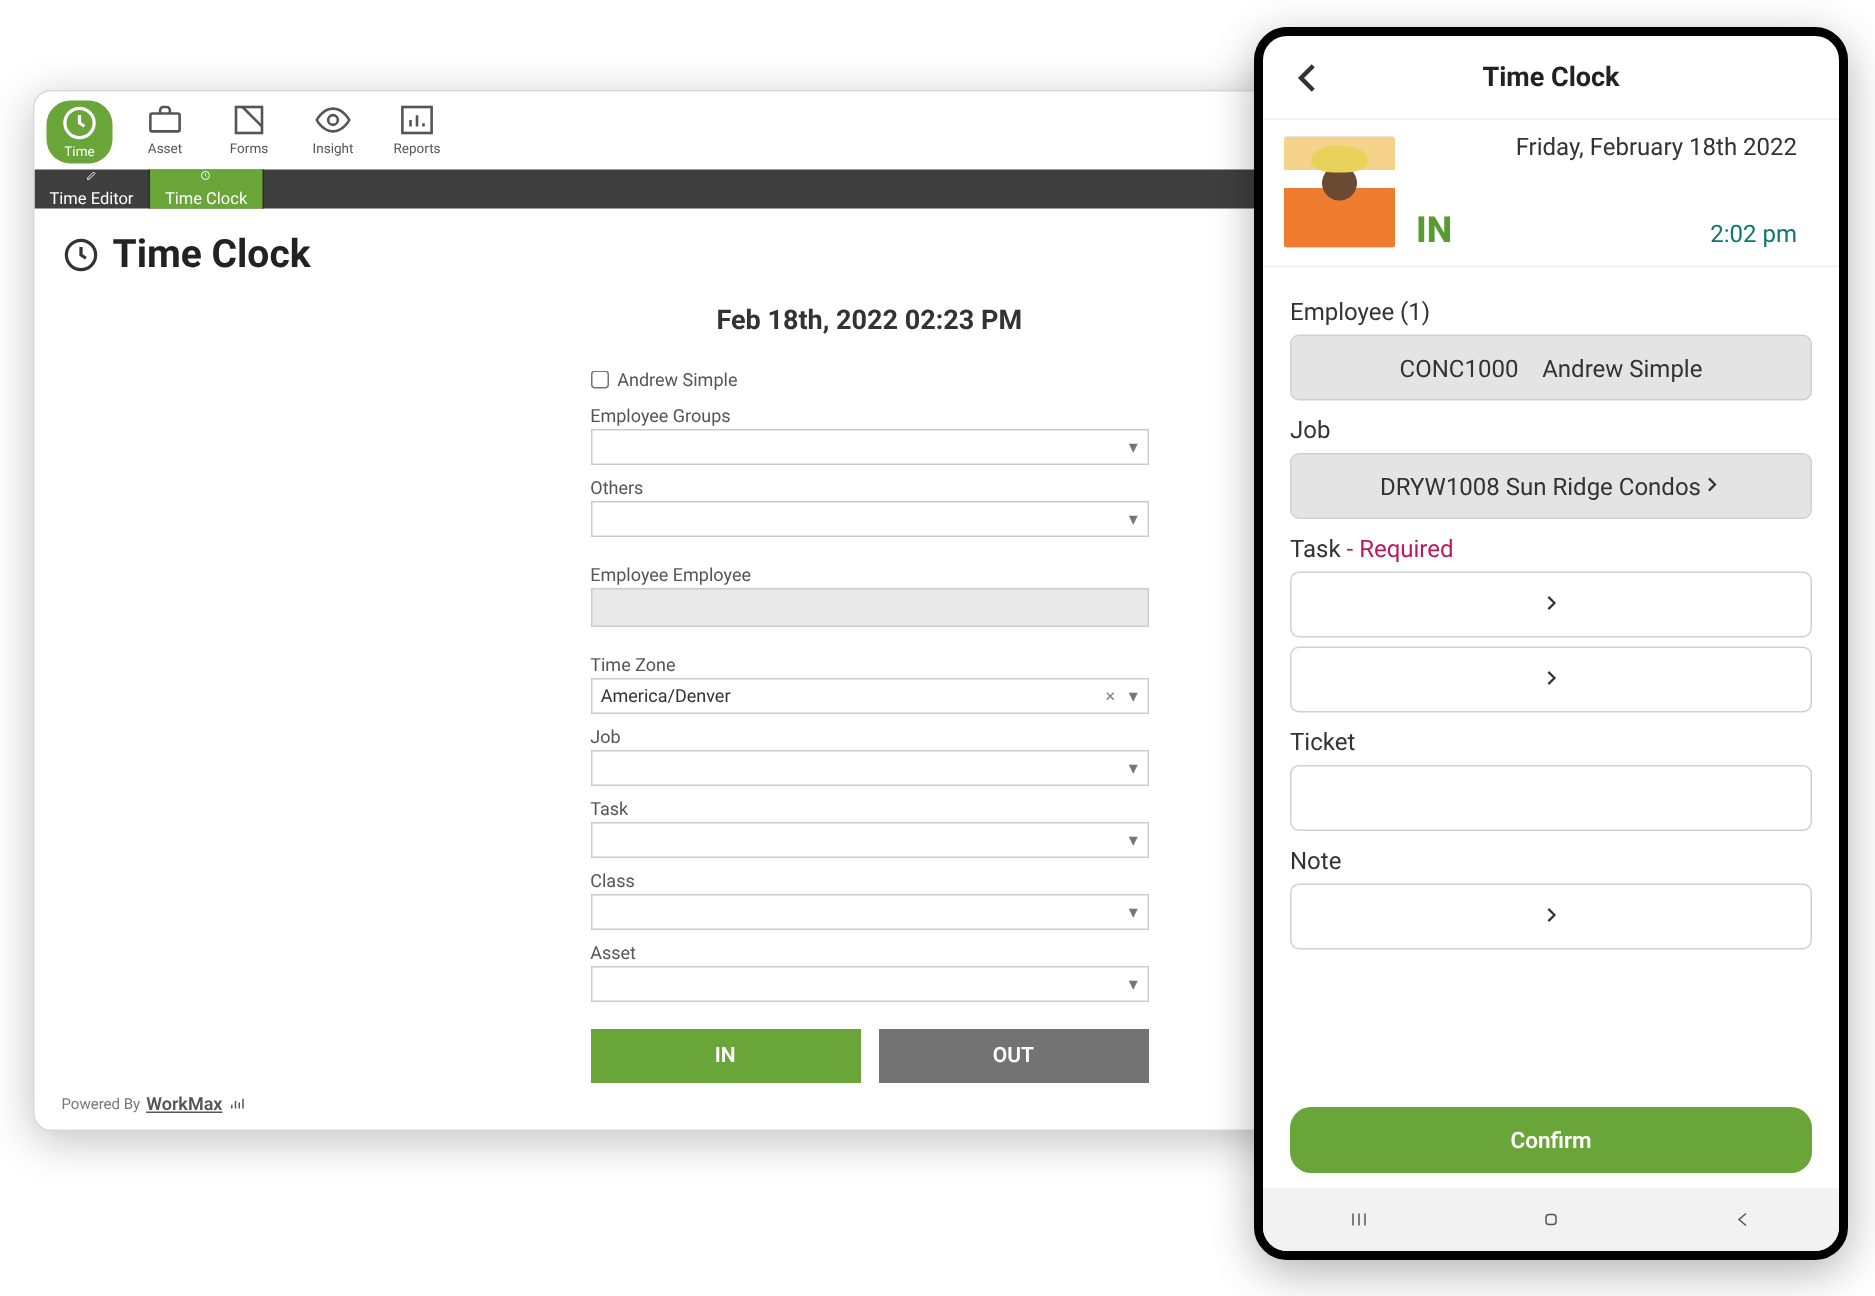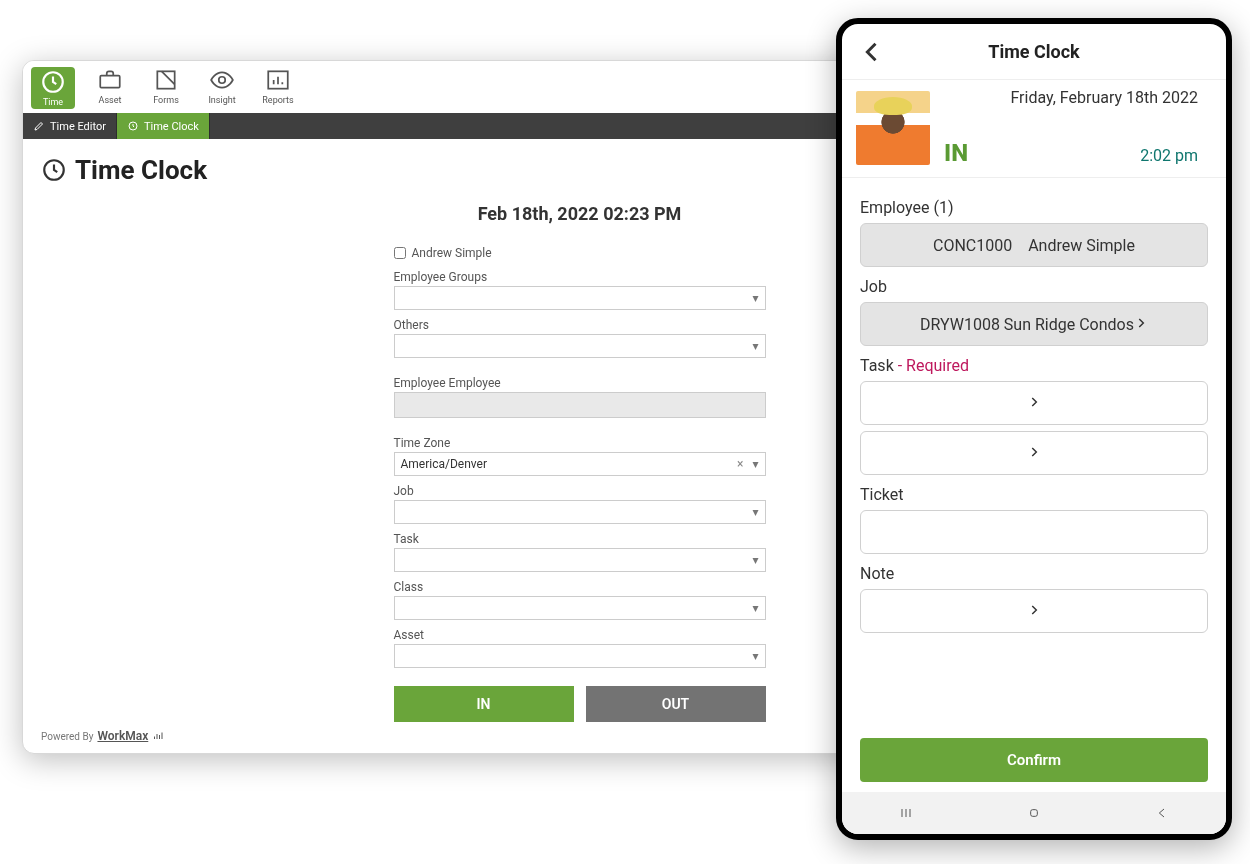--- a/index.html
+++ b/index.html
@@ -39,21 +39,21 @@
     flex-direction: column;
     align-items: center;
     width: 42px;
     cursor: pointer;
     color: #555;
   }
   .module svg { width: 32px; height: 26px; }
   .module .mlabel { font-size: 9px; margin-top: 2px; color:#555; }
   .module.active {
     background: #6aa53a;
-    border-radius: 4px;
+    border-radius: 16px;
     padding: 2px;
     width: 44px;
   }
   .module.active svg { stroke:#fff; fill:none; }
   .module.active .mlabel { color:#fff; }
 
   
   .subnav {
     display: flex;
     height: 26px;
@@ -63,20 +63,21 @@
   }
   .subnav .tab {
     display: flex;
     align-items: center;
     gap: 5px;
     padding: 0 10px;
     font-size: 11px;
     color: #fff;
     cursor: pointer;
     border-right: 1px solid #2d2d2d;
+    flex-direction: column;
   }
   .subnav .tab.active { background: #6aa53a; }
   .subnav .tab svg { width: 12px; height: 12px; }
 
   
   .page-head {
     display: flex;
     align-items: center;
     gap: 8px;
     padding: 16px 18px 6px 18px;
@@ -218,21 +219,21 @@
     cursor:pointer;
   }
   .m-field.filled { background:#e4e4e4; }
   .m-field .chev svg{ width:14px; height:14px; }
   .m-field.nobtn { cursor:text; }
 
   .m-confirm {
     margin: 40px 18px 10px 18px;
     height:44px;
     background:#6aa53a;
-    border-radius:4px;
+    border-radius:14px;
     display:flex; align-items:center; justify-content:center;
     color:#fff; font-size:15px; font-weight:600;
     cursor:pointer;
     flex:0 0 auto;
   }
 
   .m-navbar {
     height:42px;
     background:#f2f2f2;
     display:flex;

